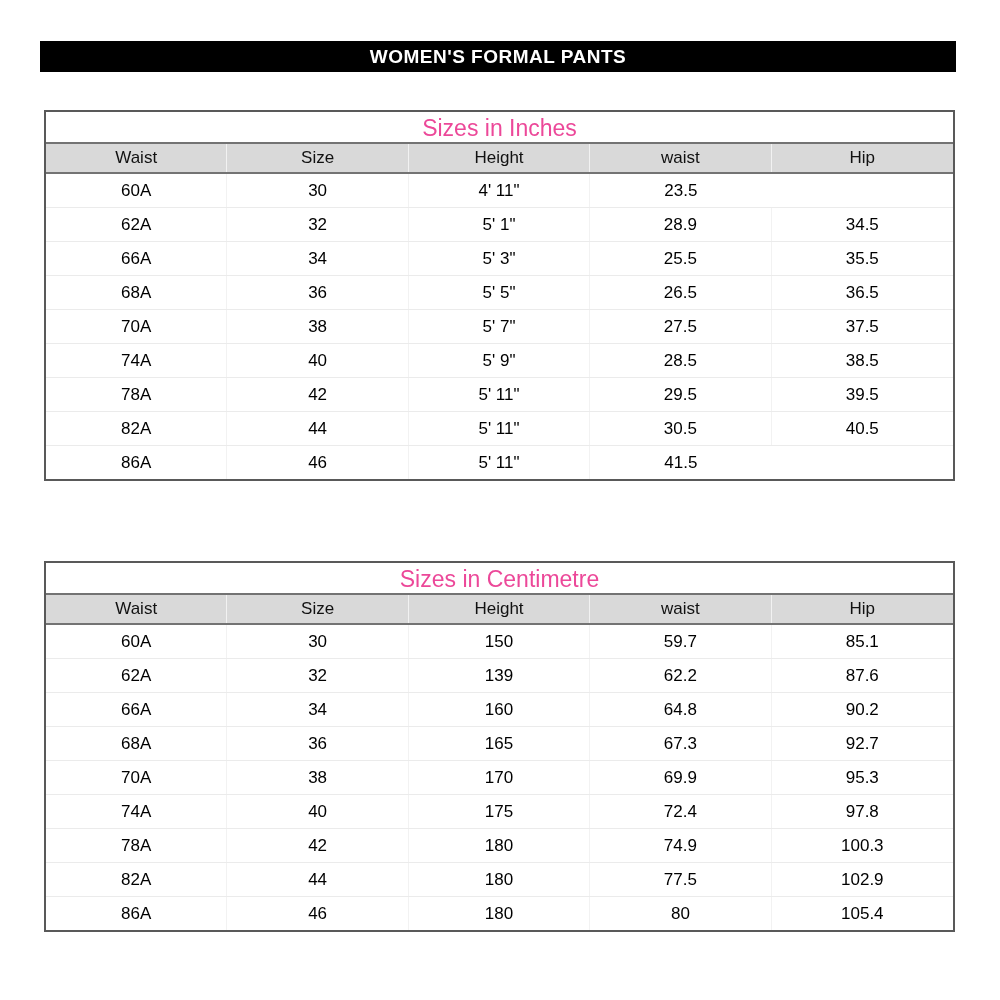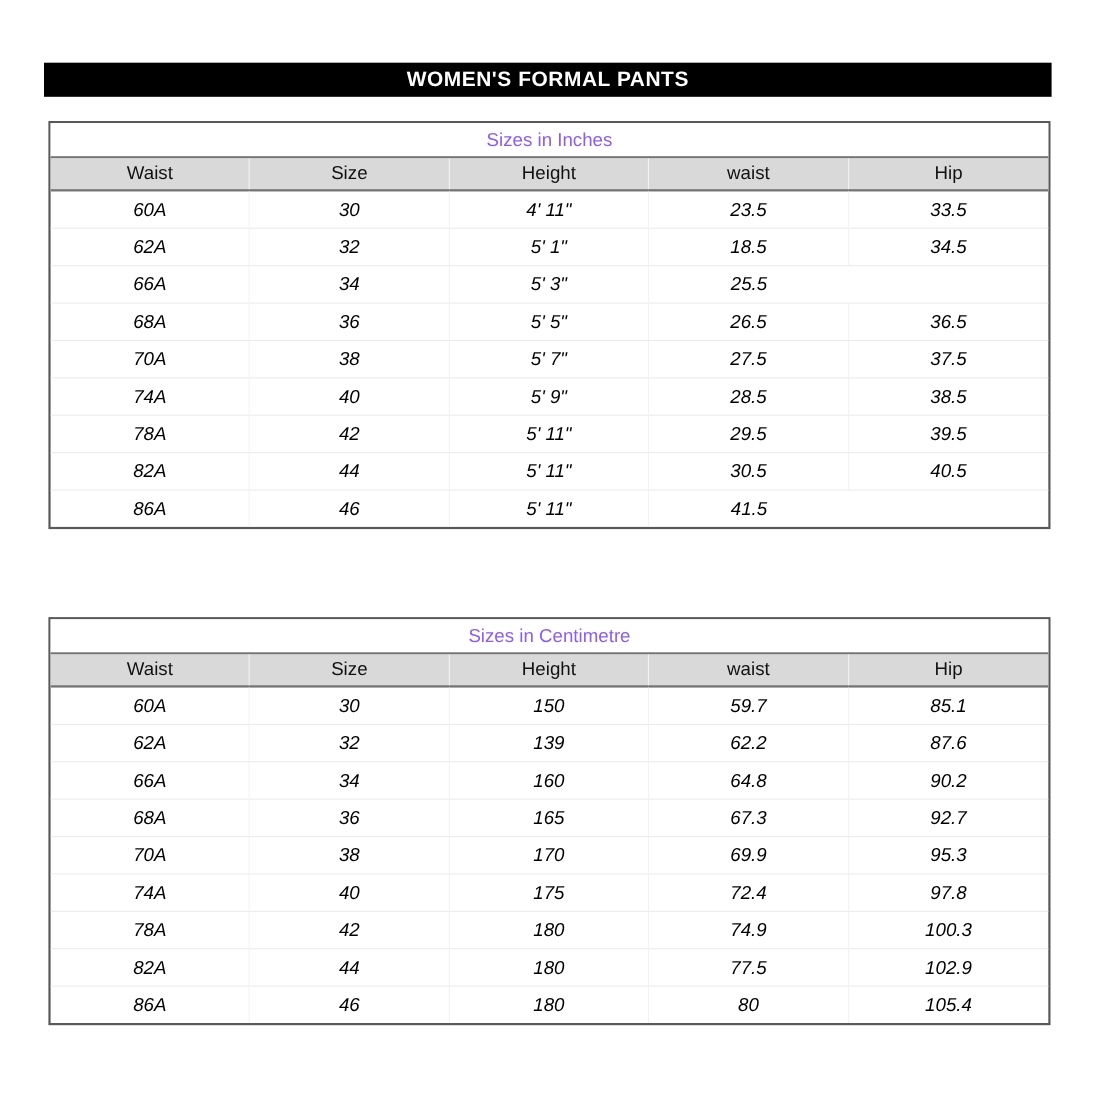--- a/index.html
+++ b/index.html
@@ -11,21 +11,21 @@
   .page {
     position: relative;
     width: 1000px;
     height: 1000px;
     background: #ffffff;
     overflow: hidden;
   }
   .title-bar {
     position: absolute;
     left: 40px;
-    top: 57px;
+    top: 41px;
     width: 916px;
     height: 31px;
     background: var(--title-bar-bg, #000);
     color: var(--title-bar-text, #fff);
     font-weight: bold;
     font-size: 19px;
     letter-spacing: 0.5px;
     text-align: center;
     line-height: 31px;
     box-sizing: border-box;
@@ -37,22 +37,22 @@
     border: 2px solid var(--outer-border, #595959);
     box-sizing: border-box;
     background: #ffffff;
   }
   .size-table.first  { top: 110px; }
   .size-table.second { top: 533px; margin-top: 28px; }
   .table-title {
     height: 32px;
     line-height: 32px;
     text-align: center;
-    font-size: 17px;
-    color: #8b5cf6;
+    font-size: 23px;
+    color: #ec4899;
     border-bottom: 2px solid var(--header-divider, #737373);
     box-sizing: border-box;
     background: #ffffff;
   }
   .thead {
     display: grid;
     grid-template-columns: repeat(5, 1fr);
     background: var(--header-bg, #d9d9d9);
     border-bottom: 2px solid var(--header-divider, #737373);
     box-sizing: border-box;
@@ -65,21 +65,20 @@
     color: #111111;
     border-right: 1px solid #f2f2f2;
     box-sizing: border-box;
   }
   .thead .cell:last-child { border-right: none; }
   .trow {
     display: grid;
     grid-template-columns: repeat(5, 1fr);
     border-bottom: 1px solid var(--row-divider, #ebebeb);
     box-sizing: border-box;
-    font-style: italic;
   }
   .tbody .trow:last-child { border-bottom: none; }
   .trow .cell {
     height: 33px;
     line-height: 33px;
     text-align: center;
     font-size: 17px;
     color: #000000;
     border-right: 1px solid var(--col-divider, #f2f2f2);
     box-sizing: border-box;
@@ -101,34 +100,34 @@
         <div class="cell">Height</div>
         <div class="cell">waist</div>
         <div class="cell">Hip</div>
       </div>
     <div class="tbody">
         <div class="trow">
           <div class="cell">60A</div>
           <div class="cell">30</div>
           <div class="cell">4' 11"</div>
           <div class="cell">23.5</div>
-          <div class="cell">33.5</div>
         </div>
         <div class="trow">
           <div class="cell">62A</div>
           <div class="cell">32</div>
           <div class="cell">5' 1"</div>
-          <div class="cell">18.5</div>
+          <div class="cell">28.9</div>
           <div class="cell">34.5</div>
         </div>
         <div class="trow">
           <div class="cell">66A</div>
           <div class="cell">34</div>
           <div class="cell">5' 3"</div>
           <div class="cell">25.5</div>
+          <div class="cell">35.5</div>
         </div>
         <div class="trow">
           <div class="cell">68A</div>
           <div class="cell">36</div>
           <div class="cell">5' 5"</div>
           <div class="cell">26.5</div>
           <div class="cell">36.5</div>
         </div>
         <div class="trow">
           <div class="cell">70A</div>

